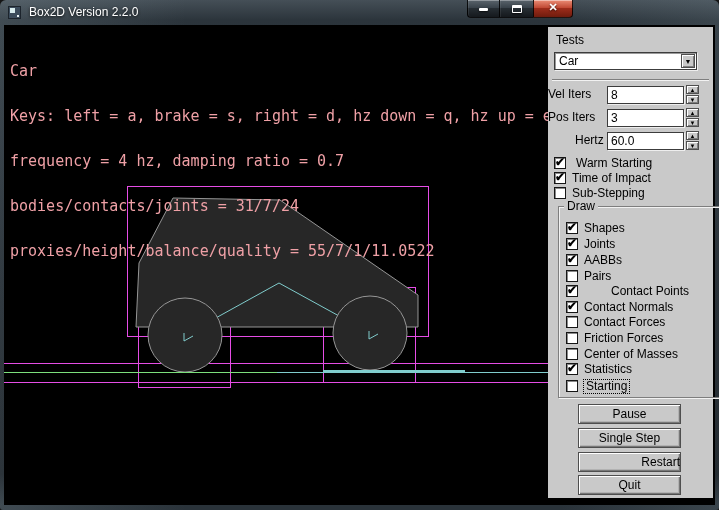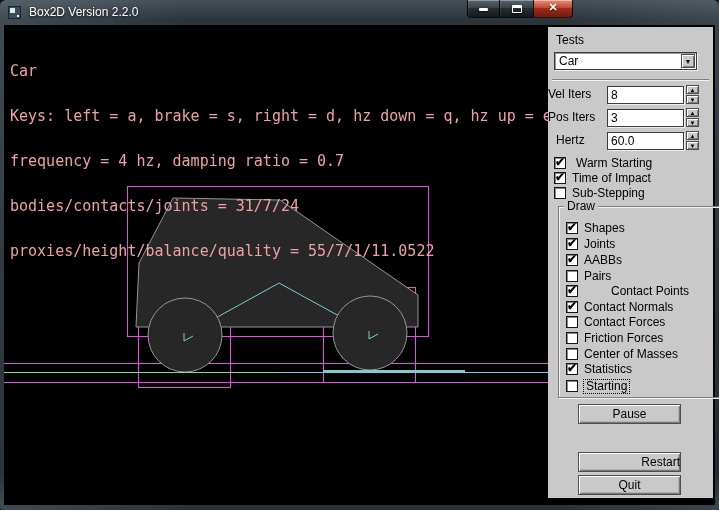--- a/index.html
+++ b/index.html
@@ -135,21 +135,21 @@
       <div class="spin-btn raised" style="top:10px;">▼</div>
     </div>
 
     <div class="spin-label" style="left:0;top:82px;width:55px;">Pos Iters</div>
     <input class="spin-input" style="left: 59px; top: 82px;" type="text" value="3">
     <div class="spinner" style="left:138px;top:81px;">
       <div class="spin-btn raised" style="top:0;">▲</div>
       <div class="spin-btn raised" style="top:10px;">▼</div>
     </div>
 
-    <div class="spin-label" style="left:8px;top:105px;width:55px;">Hertz</div>
+    <div class="spin-label" style="left:0;top:105px;width:55px;padding-left:27px;">Hertz</div>
     <input class="spin-input" style="left: 59px; top: 105px;" type="text" value="60.0">
     <div class="spinner" style="left:138px;top:104px;">
       <div class="spin-btn raised" style="top:0;">▲</div>
       <div class="spin-btn raised" style="top:10px;">▼</div>
     </div>
 
     <div class="cbrow">
       <span class="cb" style="left:6px;top:130px;">
           <span class="mark">✔</span>
         </span>
@@ -233,17 +233,18 @@
       <span class="cbl" style="left:36px;top:336px;">Statistics</span>
     </div>
     <div class="cbrow">
       <span class="cb" style="left:18px;top:353px;">
           <span class="mark"></span>
         </span>
       <span class="cbl focus" style="left:36px;top:353px;">Starting</span>
     </div>
 
     <div class="btn" style="top:377px;">Pause</div>
+    <div class="btn" style="top:401px;">Single Step</div>
     <div class="btn" style="top:425px;text-align:right;">Restart</div>
     <div class="btn" style="top:448px;">Quit</div>
   </div>
 
 </div>
 
 </body></html>

